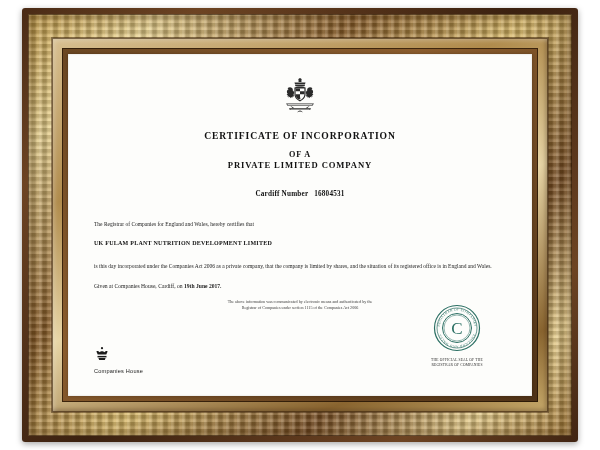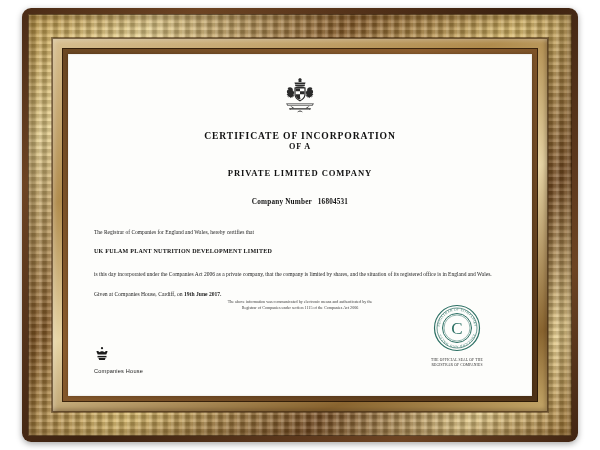--- a/index.html
+++ b/index.html
@@ -24,21 +24,21 @@
 
   
   #frame-outer {
     position: absolute;
     left: 22px;
     top: 8px;
     width: 556px;
     height: 434px;
     box-sizing: border-box;
     background: linear-gradient(135deg,#4a2b16 0%,#6d4423 18%,#3b2110 50%,#6d4423 82%,#402412 100%);
-    border-radius: 9px;
+    border-radius: 3px;
     box-shadow: 0 2px 6px rgba(0,0,0,0.35);
     padding: 6px;
   }
   #frame-gold {
     position: absolute;
     left: 6px;
     top: 6px;
     right: 6px;
     bottom: 6px;
     background:
@@ -118,27 +118,27 @@
   }
   .title-line1 {
     font-size: 9.6px;
     font-weight: bold;
     letter-spacing: 0.9px;
   }
   .title-line2 {
     font-size: 8.2px;
     font-weight: bold;
     letter-spacing: 0.9px;
-    margin-top: 1px;
+    margin-top: 9px;
   }
   .title-line3 {
     font-size: 8.6px;
     font-weight: bold;
     letter-spacing: 0.9px;
-    margin-top: 17px;
+    margin-top: 1px;
   }
 
   .company-number {
     text-align: center;
     font-size: 7.2px;
     font-weight: bold;
     color: #121212;
     margin-top: 20px;
     letter-spacing: 0.2px;
   }
@@ -251,21 +251,21 @@
           </svg>
         </div>
 
         <div class="title-block">
           <div class="title-line1">CERTIFICATE OF INCORPORATION</div>
           <div class="title-line2">OF A</div>
           <div class="title-line3">PRIVATE LIMITED COMPANY</div>
         </div>
 
         <div class="company-number">
-          <span>Company Number</span>
+          <span>Cardiff Number</span>
           <span>&nbsp;</span>
           <span>16804531</span>
         </div>
 
         <div class="body-block">
           <div class="p">The Registrar of Companies for England and Wales, hereby certifies that</div>
           <div class="company-name">UK FULAM PLANT NUTRITION DEVELOPMENT LIMITED</div>
           <div class="p">is this day incorporated under the Companies Act 2006 as a private company, that the company is limited by shares, and the situation of its registered office is in England and Wales.</div>
           <div class="given-line">
             <span>Given at Companies House, Cardiff, on </span><b>19th June 2017.</b>

